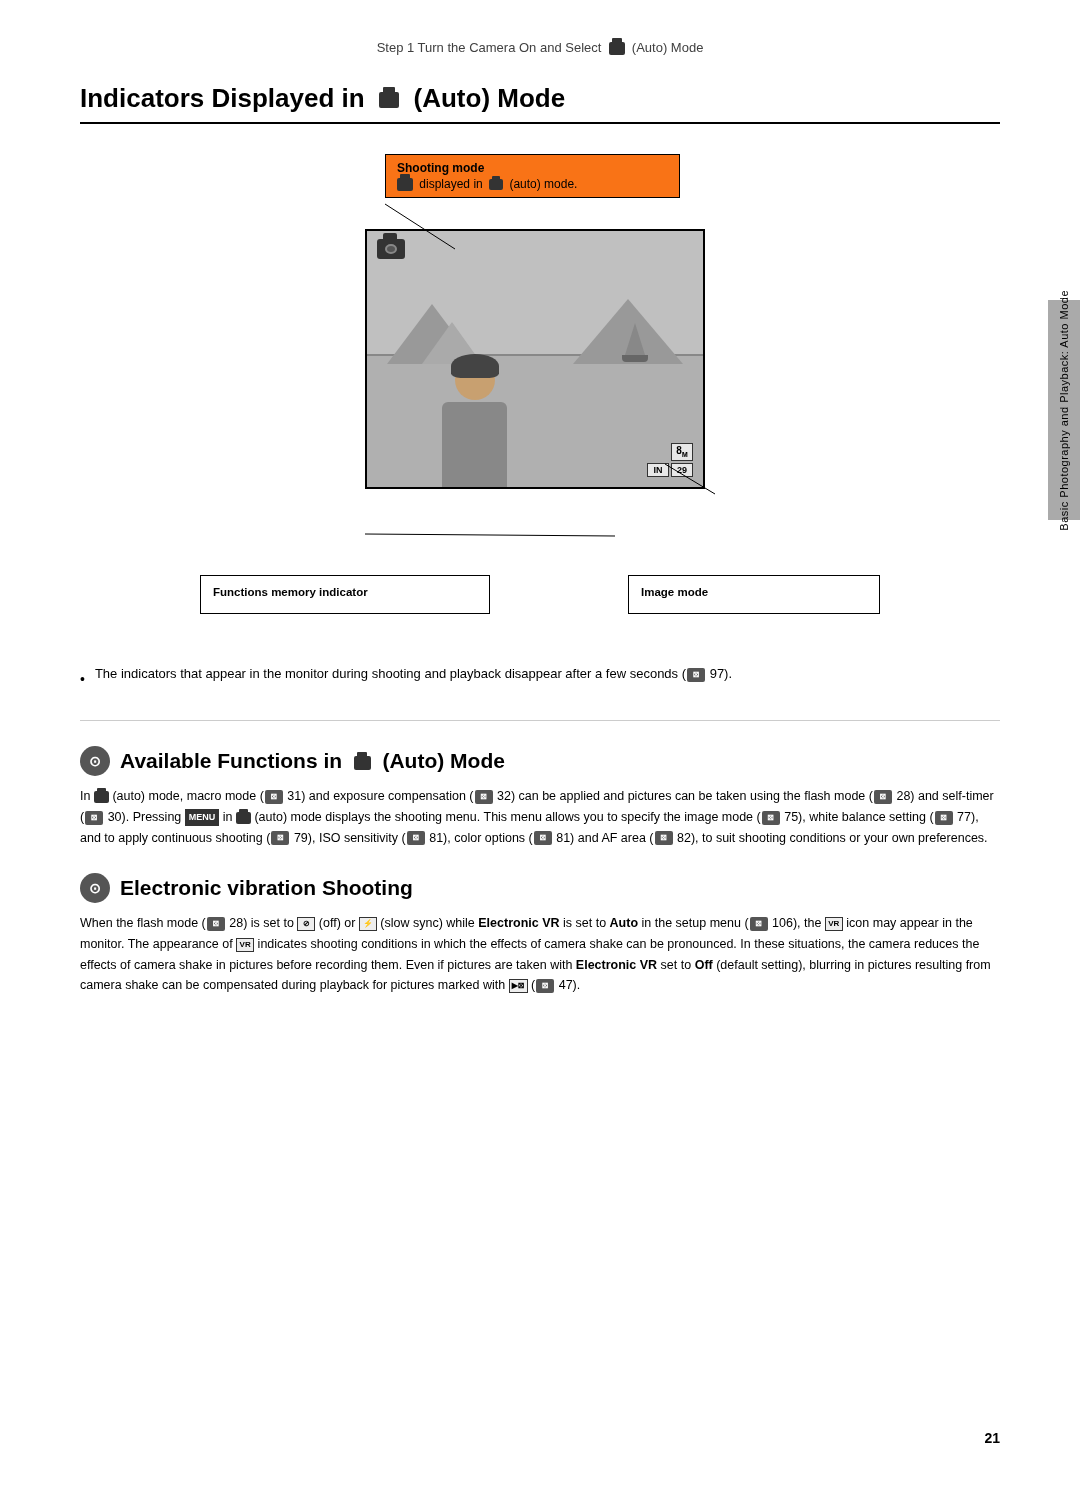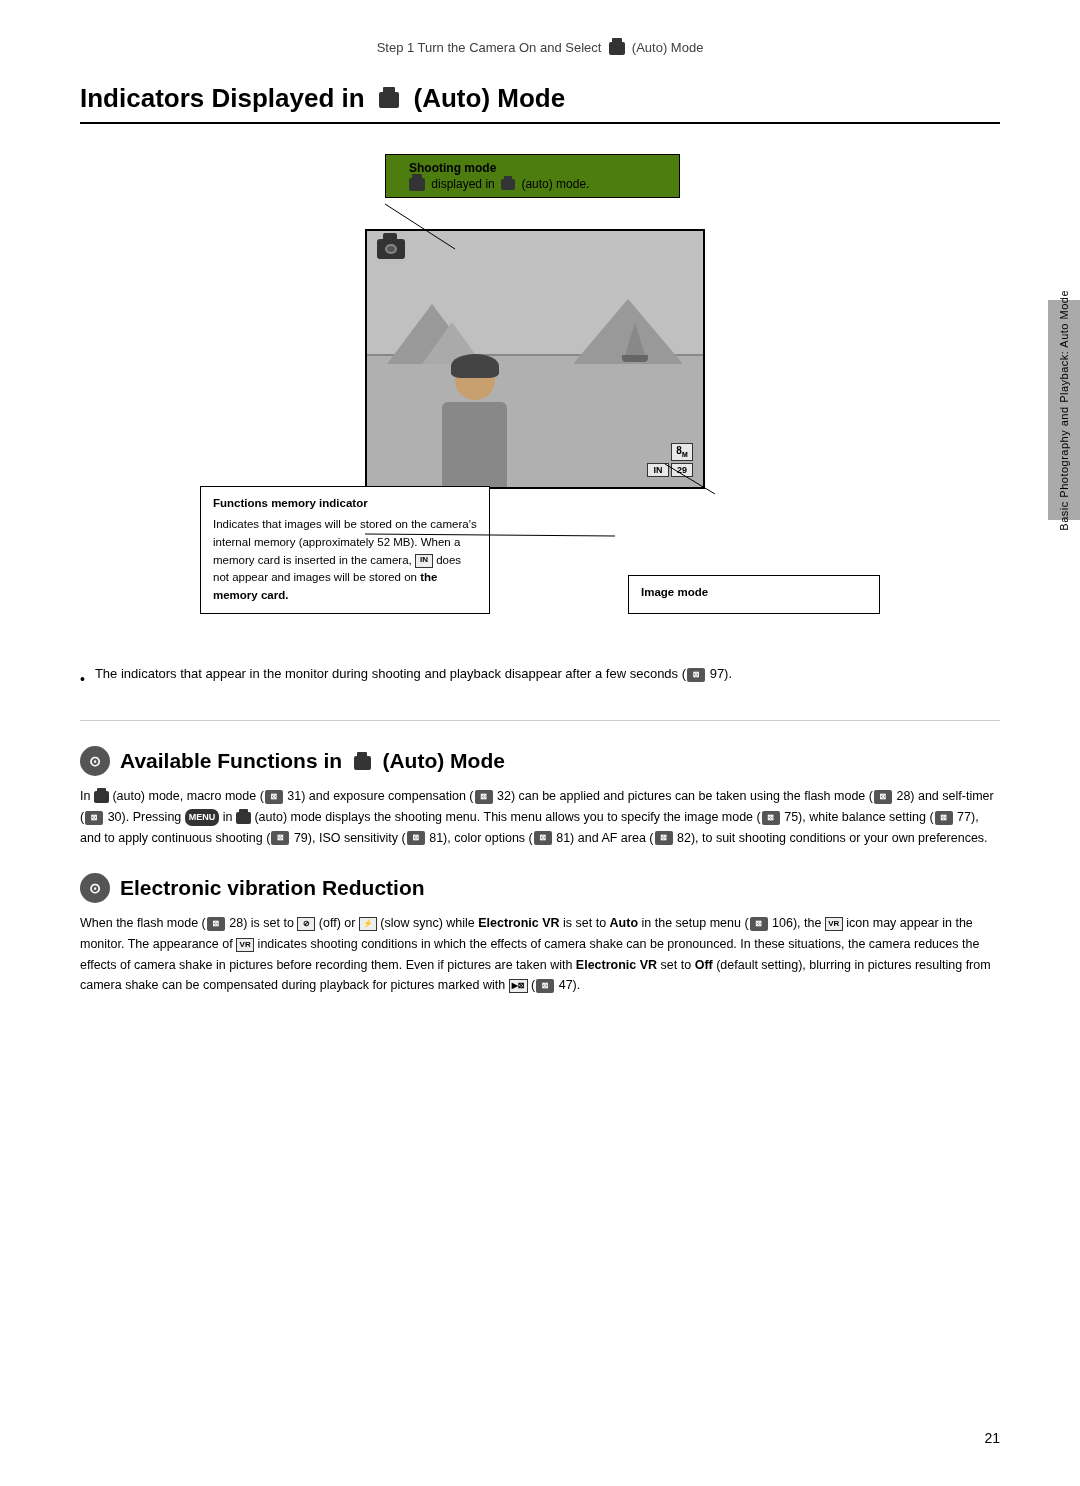--- a/index.html
+++ b/index.html
@@ -66,22 +66,22 @@
       padding-bottom: 8px;
     }
 
     
     .callout-top {
       position: absolute;
       top: 0;
       left: 200px;
       width: 280px;
       border: 1px solid #000;
-      background: #4d7c0f;
-      padding: 6px 23px;
+      background: #f97316;
+      padding: 6px 11px;
       font-size: 12px;
       font-family: Arial, sans-serif;
       z-index: 10;
     }
 
     .callout-top-title {
       font-weight: bold;
       font-size: 12px;
       margin-bottom: 2px;
     }
@@ -228,21 +228,21 @@
       margin-bottom: 10px;
     }
 
     
     .page-number {
       position: absolute;
       bottom: 40px;
       right: 80px;
       font-size: 14px;
       font-family: Arial, sans-serif;
-      font-weight: normal;
+      font-weight: bold;
     }
 
     
     .divider {
       border: none;
       border-top: 1px solid #ccc;
       margin: 20px 0;
     }
 
     .inline-icon-box {
@@ -262,21 +262,20 @@
 
     .menu-icon {
       display: inline-block;
       background: #333;
       color: #fff;
       font-size: 9px;
       font-weight: bold;
       font-family: Arial, sans-serif;
       padding: 1px 4px;
       vertical-align: middle;
-      border-radius: 7px;
     }
   </style>
 </head>
 <body>
 
 <div class="page">
 
   <div class="side-tab">
     <span class="side-tab-text">Basic Photography and Playback: Auto Mode</span>
   </div>
@@ -362,23 +361,20 @@
 
       <line x1="185" y1="50" x2="255" y2="95" stroke="#000" stroke-width="1"></line>
 
       <line x1="165" y1="380" x2="415" y2="382" stroke="#000" stroke-width="1"></line>
 
       <line x1="515" y1="340" x2="465" y2="310" stroke="#000" stroke-width="1"></line>
     </svg>
 
     <div class="callout-bottom-left" style="position:absolute;bottom:20px;left:0;width:290px;border:1px solid #000;padding:8px 12px;font-size:11.5px;font-family:Arial,sans-serif;line-height:1.55;background:#fff;">
       <div class="callout-title">Functions memory indicator</div>
-      <div>
-        Indicates that images will be stored on the camera's internal memory (approximately 52 MB). When a memory card is inserted in the camera, <span class="inline-icon-box">IN</span> does not appear and images will be stored on <strong>the memory card.</strong>
-      </div>
     </div>
 
     <div class="callout-bottom-right" style="position:absolute;bottom:20px;right:0;width:252px;border:1px solid #000;padding:8px 12px;font-size:11.5px;font-family:Arial,sans-serif;line-height:1.55;background:#fff;">
       <div class="callout-title">Image mode</div>
     </div>
 
   </div>
 
   <div class="bullet-section">
     <div class="bullet-item">
@@ -408,21 +404,21 @@
     In <span style="display:inline-block;width:15px;height:12px;background:#333;border-radius:2px;vertical-align:middle;position:relative;"><span style="position:absolute;top:-3px;left:3px;width:9px;height:4px;background:#333;border-radius:1px;"></span></span>
     (auto) mode, macro mode (<span class="ref-icon">⊠</span> 31) and exposure compensation (<span class="ref-icon">⊠</span> 32) can be applied and pictures can be taken using the flash mode (<span class="ref-icon">⊠</span> 28) and self-timer (<span class="ref-icon">⊠</span> 30). Pressing <span class="menu-icon">MENU</span> in <span style="display:inline-block;width:15px;height:12px;background:#333;border-radius:2px;vertical-align:middle;position:relative;"><span style="position:absolute;top:-3px;left:3px;width:9px;height:4px;background:#333;border-radius:1px;"></span></span>
     (auto) mode displays the shooting menu. This menu allows you to specify the image mode (<span class="ref-icon">⊠</span> 75), white balance setting (<span class="ref-icon">⊠</span> 77), and to apply continuous shooting (<span class="ref-icon">⊠</span> 79), ISO sensitivity (<span class="ref-icon">⊠</span> 81), color options (<span class="ref-icon">⊠</span> 81) and AF area (<span class="ref-icon">⊠</span> 82), to suit shooting conditions or your own preferences.
   </p>
 
   <div class="section-header">
     <div class="section-icon">
       <span class="section-icon-q">⊙</span>
     </div>
     <div class="section-title">
-      <span>Electronic vibration Reduction</span>
+      <span>Electronic vibration Shooting</span>
     </div>
   </div>
 
   <p class="body-text">
     When the flash mode (<span class="ref-icon">⊠</span> 28) is set to <span class="inline-icon-box">⊘</span> (off) or <span class="inline-icon-box">⚡</span> (slow sync) while <strong>Electronic VR</strong> is set to <strong>Auto</strong> in the setup menu (<span class="ref-icon">⊠</span> 106), the <span class="inline-icon-box">VR</span> icon may appear in the monitor. The appearance of <span class="inline-icon-box">VR</span> indicates shooting conditions in which the effects of camera shake can be pronounced. In these situations, the camera reduces the effects of camera shake in pictures before recording them. Even if pictures are taken with <strong>Electronic VR</strong> set to <strong>Off</strong> (default setting), blurring in pictures resulting from camera shake can be compensated during playback for pictures marked with <span class="inline-icon-box">▶⊠</span> (<span class="ref-icon">⊠</span> 47).
   </p>
 
   <div class="page-number">21</div>
 
 </div>

